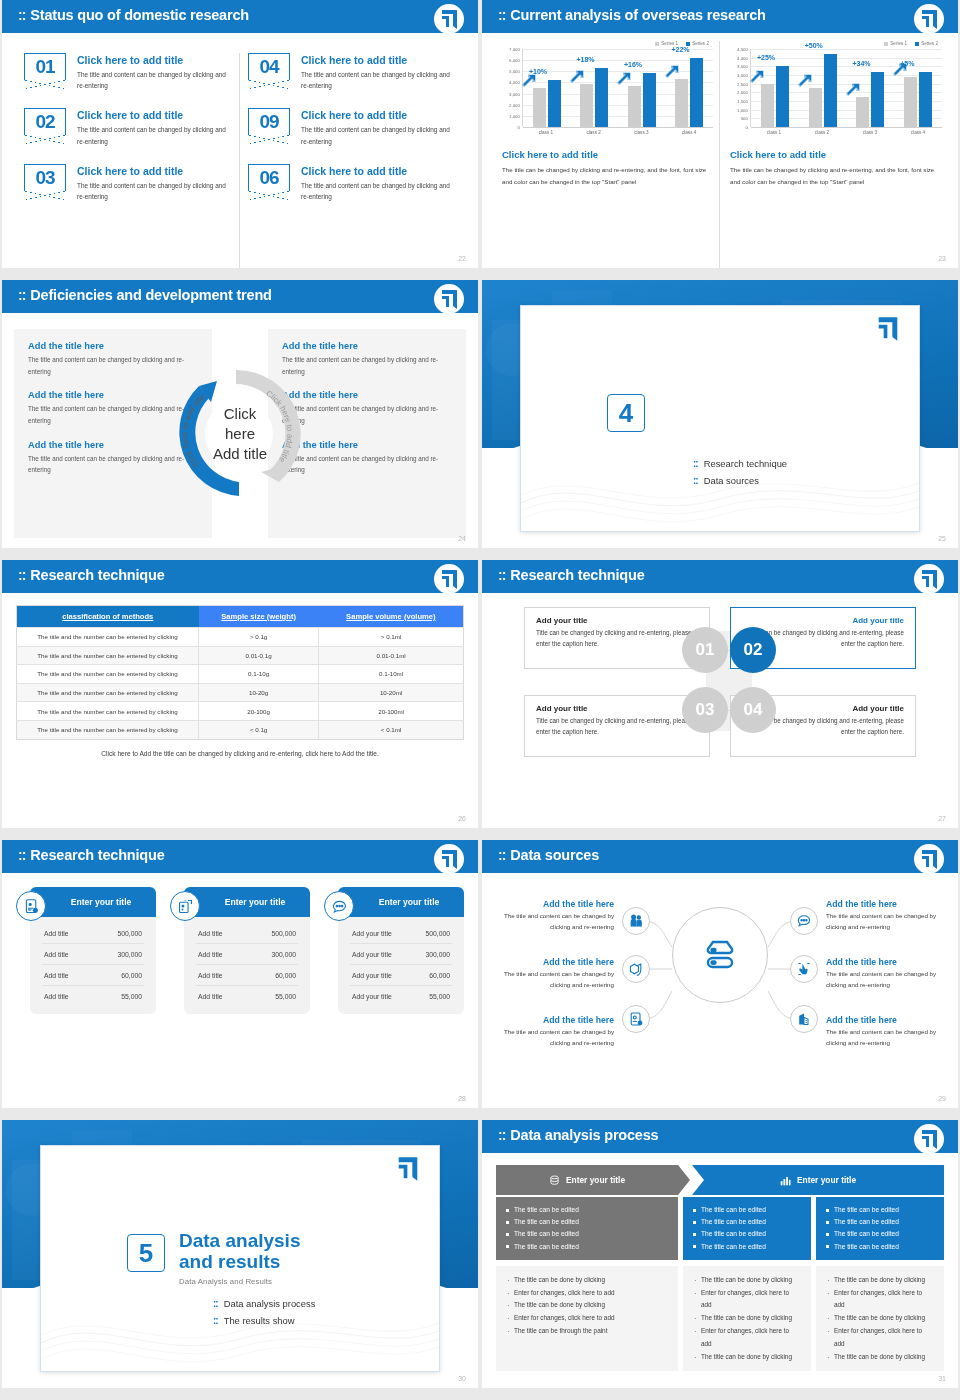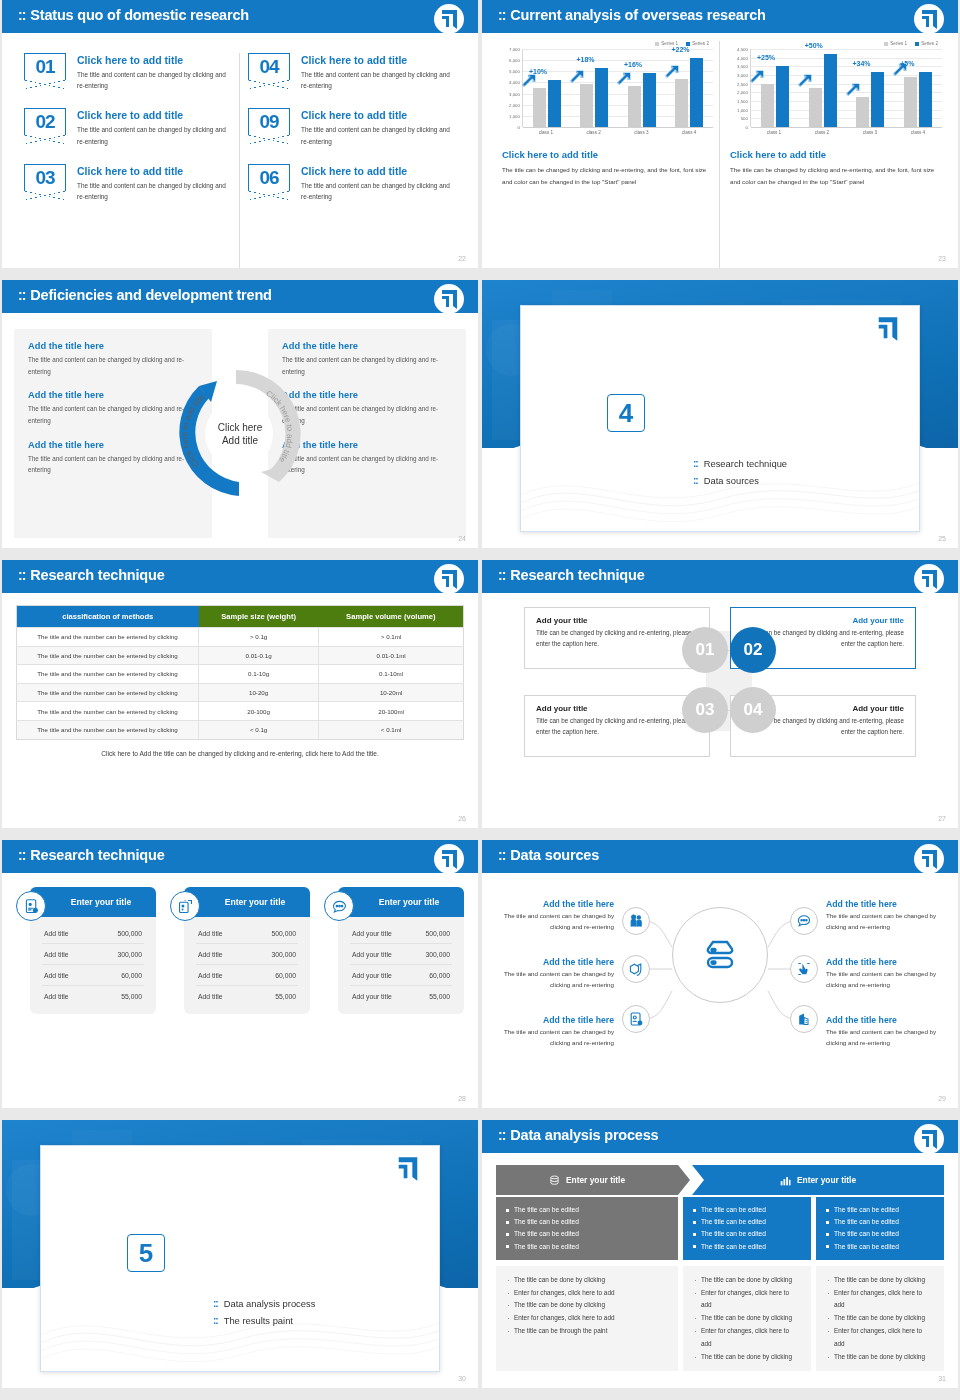--- a/index.html
+++ b/index.html
@@ -107,21 +107,21 @@
   .chart-cap .d { color:#3c3c3c; font-size:6.2px; line-height:2.0; margin-top:4px; }
 
   
   .cyc { display:flex; height:100%; padding: 16px 12px 10px 12px; gap: 4px;}
   .cycpanel { width: 198px; background:#f4f4f4; padding: 12px 14px; }
   .cycpanel .t { color:#1479c4; font-size:9.3px; font-weight:bold;}
   .cycpanel .d { color:#555; font-size:6.3px; line-height:1.85; margin:3px 0 13px 0;}
   .cycmid { flex:1; position:relative; }
   .cycmid svg { position:absolute; left:50%; top:50%; transform:translate(-50%,-50%); }
   .cyccenter { position:absolute; left:50%; top:50%; transform:translate(-50%,-50%);
-     width:62px; text-align:center; color:#333; font-size:10px; line-height:1.35;}
+     width:62px; text-align:center; color:#333; font-size:15px; line-height:1.35;}
 
   
   .cover { position:absolute; inset:0; background:#ffffff; overflow:hidden; }
   .cover-bg { position:absolute; left:0; top:0; width:100%; height:168px;
      background:linear-gradient(170deg,#1f84ce 0%, #1072b8 60%, #0d65a8 100%); }
   .cover-bg::after{
      content:""; position:absolute; left:0; bottom:-24px; width:100%; height:48px;
      background:#fff; border-radius:50% 50% 0 0 / 100% 100% 0 0;
   }
   .cover-ghost { position:absolute; inset:0; opacity:0.14; }
@@ -140,23 +140,23 @@
   .cover-txt { margin-left:14px; }
   .cover-txt .h { color:#1479c4; font-size:19px; font-weight:bold; line-height:1.12; }
   .cover-txt .s { color:#7e7e7e; font-size:7.8px; margin-top:4px; letter-spacing:0.1px;}
   .cover-bullets { position:absolute; left:172px; top:152px; }
   .cover-bullets div { color:#333; font-size:9.4px; margin-bottom:6px; display:flex; align-items:center;}
   .bdots { color:#1479c4; font-weight:bold; font-size:10px; margin-right:6px; letter-spacing:-1px;}
 
   
   .sub-title { text-align:center; color:#1479c4; font-size:14px; font-weight:bold; margin-top:14px; }
   .qtable { margin: 12px 14px 0 14px; border:1px solid #d9d9d9; border-collapse:collapse; width: 448px; }
-  .qtable th { color:#fff; font-size:7.6px; font-weight:bold; padding:6px 0; text-align:center;}
+  .qtable th { color:#fff; font-size:7.6px; font-weight:bold; padding:6px 0; text-align:center;text-decoration:underline;}
   .qtable th.c1 { background:#1479c4; width:182px;}
-  .qtable th.c2 { background:#4d7c0f; }
+  .qtable th.c2 { background:#3b82f6; }
   .qtable td { font-size:6.2px; color:#3b3b3b; text-align:center; padding:5.3px 0; border-top:1px solid #e2e2e2; border-left:1px solid #e2e2e2;}
   .qtable tr:nth-child(even) td { background:#f7f7f7; }
   .qtable td:first-child { border-left:none; }
   .tfoot { text-align:center; font-size:6.6px; color:#3b3b3b; margin-top:10px; }
 
   
   .qa { position:relative; margin-top:10px; height: 192px; }
   .qabox { position:absolute; width:186px; height:62px; border:1px solid #d3d3d3; background:#fff; padding:8px 11px;}
   .qabox .t { font-size:8px; font-weight:bold; color:#262626; }
   .qabox .d { font-size:6.3px; color:#3c3c3c; line-height:1.75; margin-top:2px;}
@@ -953,29 +953,34 @@
         <div class="logo" style="right:16px; top:8px; background:transparent;">
           <svg viewBox="0 0 19 21" style="width:24px;height:26px;">
               <path d="M2 1 h15 v19 l-4-3 V5 H2 Z" fill="#1479c4"></path>
               <path d="M2 7 h7 v11 H6 V10 H2 Z" fill="#1479c4"></path>
             </svg>
         </div>
         <div class="cover-inner">
           <div class="cover-num">
               <span>5</span>
             </div>
+          <div class="cover-txt">
+            <div class="h">Data analysis</div>
+            <div class="h">and results</div>
+            <div class="s">Data Analysis and Results</div>
+          </div>
         </div>
         <div class="cover-bullets">
           <div>
               <span class="bdots">::</span>
               <span>Data analysis process</span>
             </div>
           <div>
               <span class="bdots">::</span>
-              <span>The results paint</span>
+              <span>The results show</span>
             </div>
         </div>
       </div>
     </div>
     <div class="pgno">30</div>
   </div>
 
   <div class="slide">
     <div class="hdr">
       <span class="dots">::</span>

